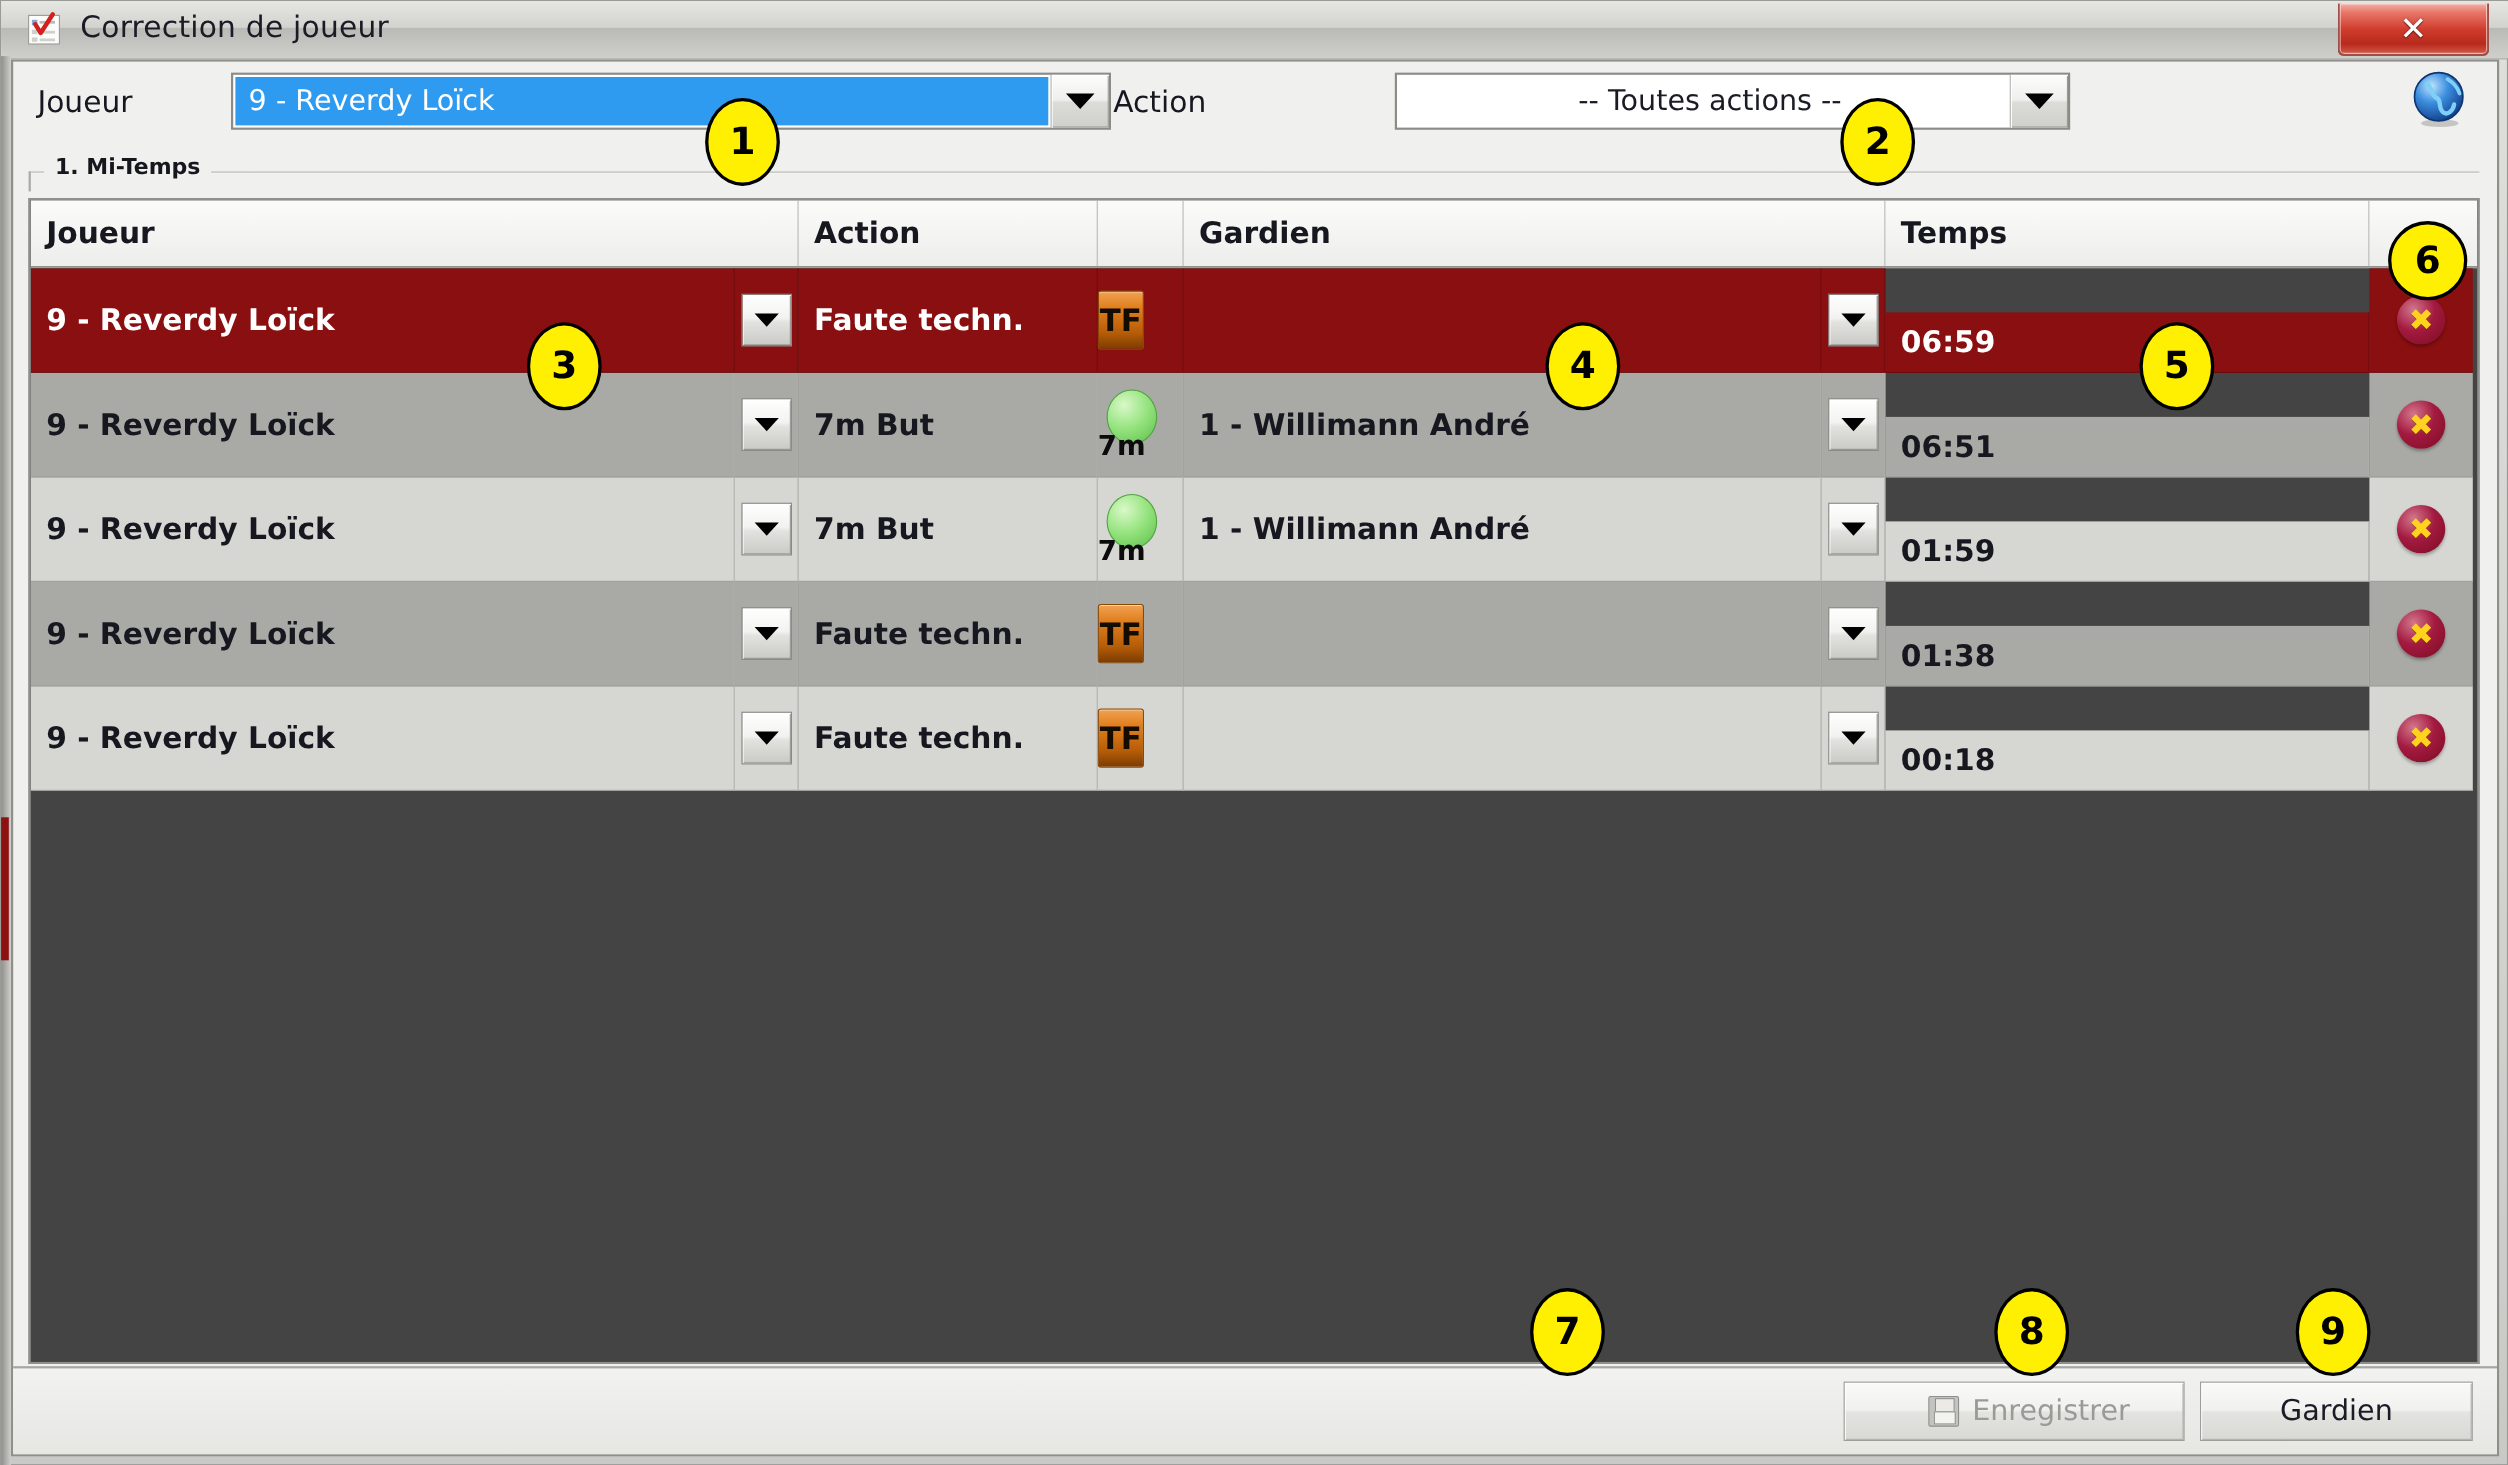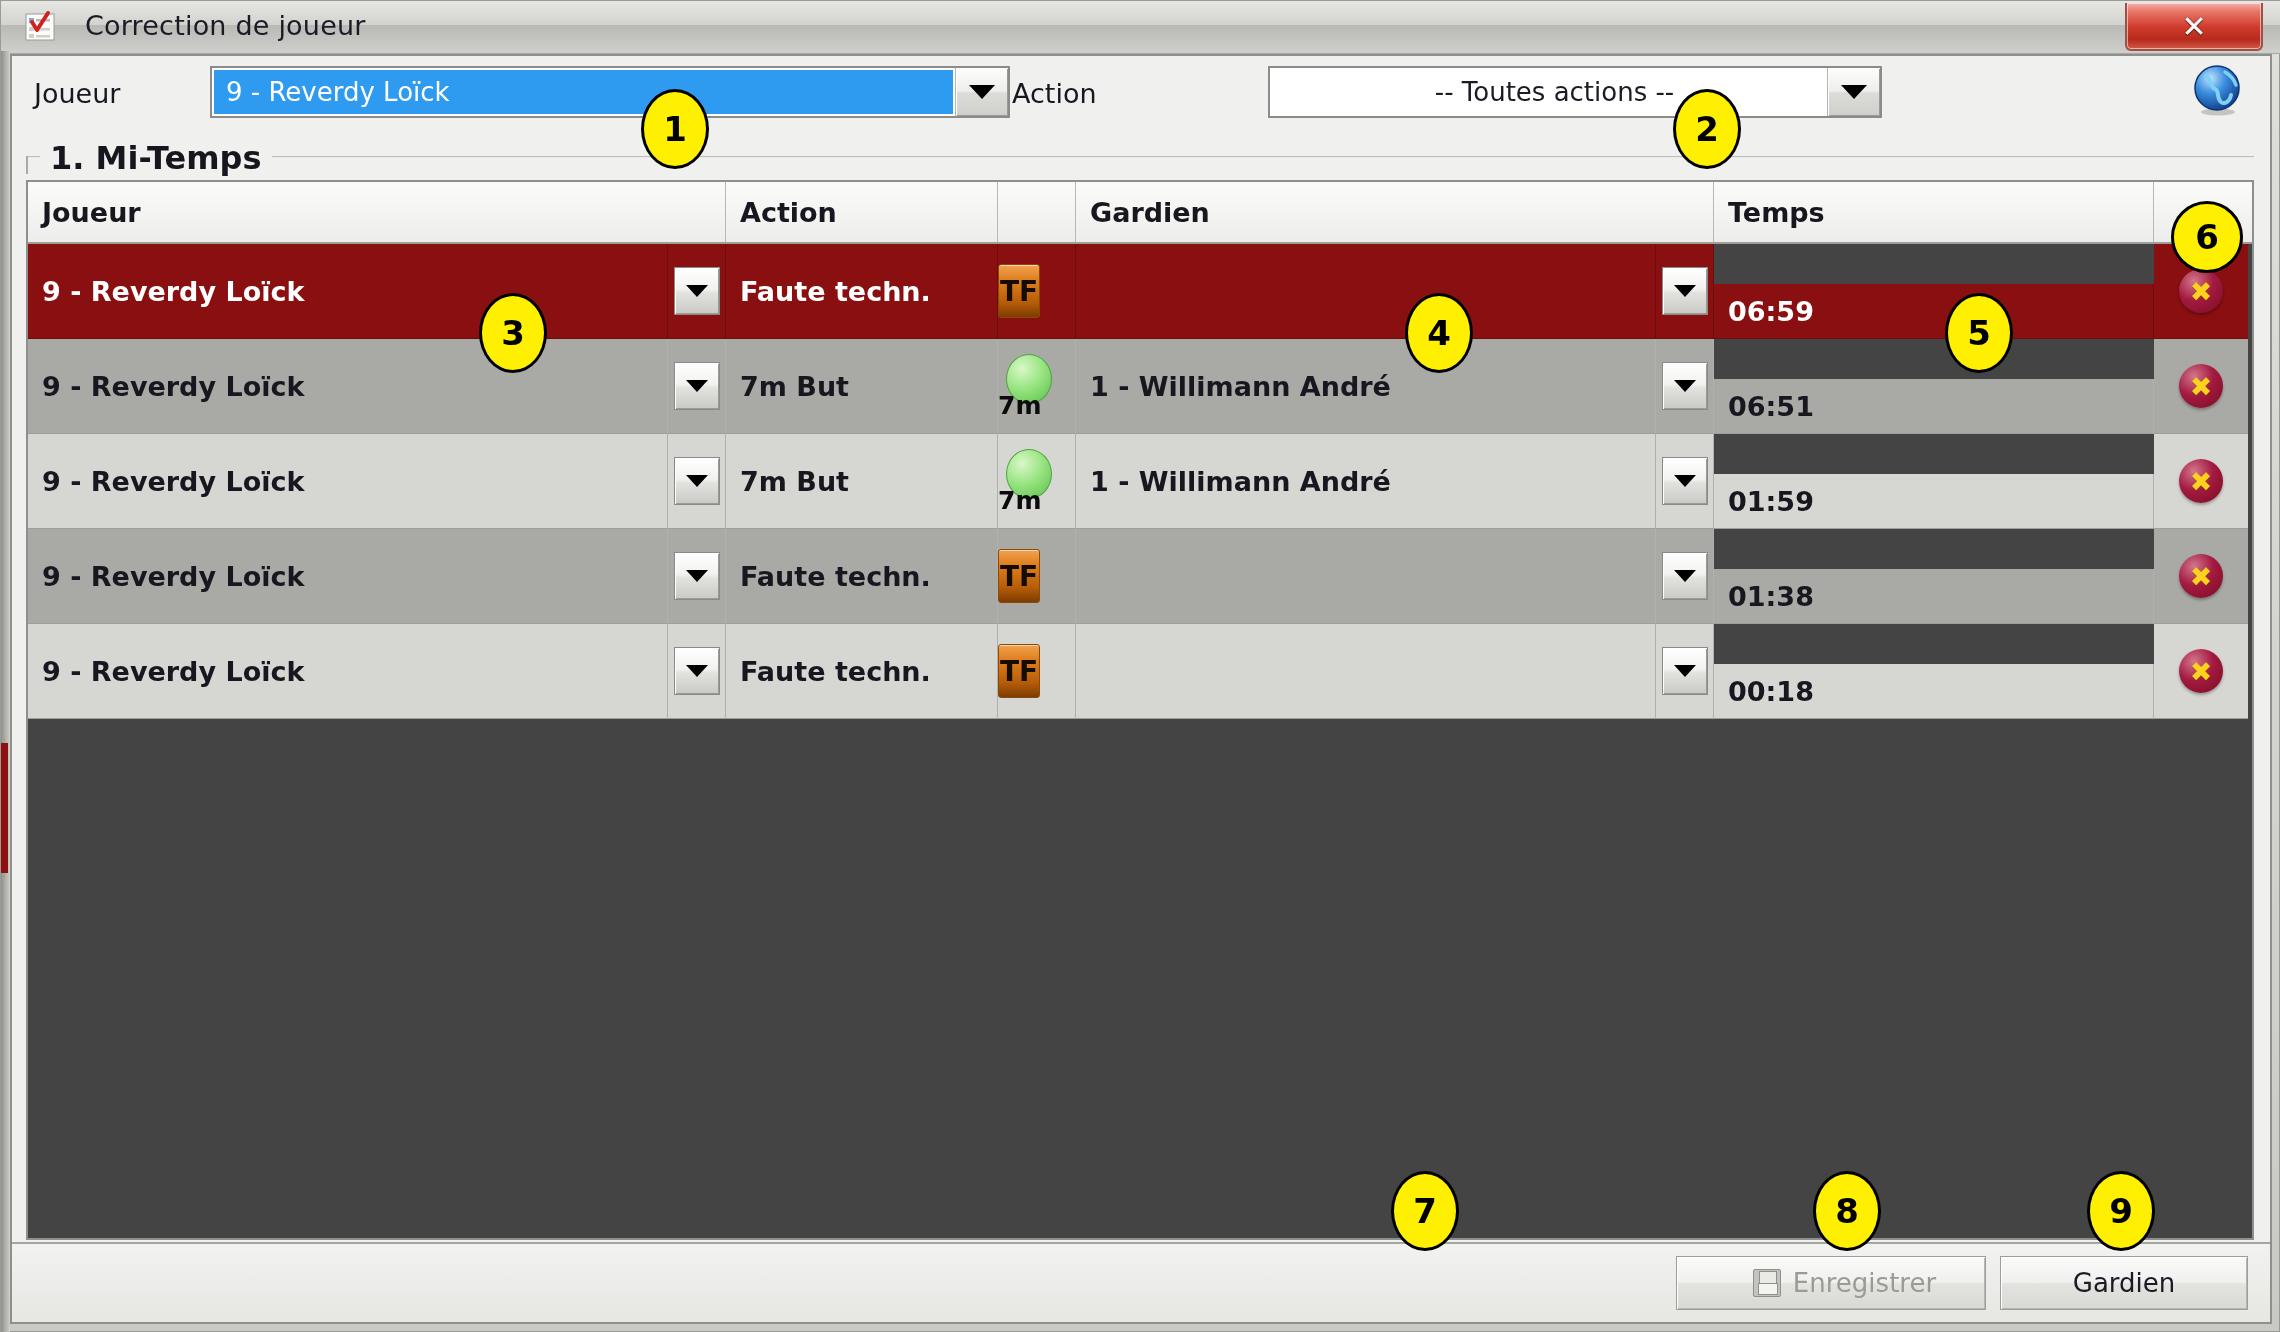--- a/index.html
+++ b/index.html
@@ -39,21 +39,21 @@
     position: absolute; left: 0; top: 0;
     width: 2280px; height: 52px;
     background: linear-gradient(180deg,#e6e6e3 0%, #d2d2cf 46%, #b9b9b6 47%, #cfcfcc 100%);
     border-bottom: 1px solid #a8a8a5;
   }
   #title-icon {
     position: absolute; left: 22px; top: 9px;
     width: 34px; height: 34px;
   }
   #title-text {
-    position: absolute; left: 84px; top: 9px;
+    position: absolute; left: 72px; top: 9px;
     font-size: 27px; color: #1b1b26;
     font-family: "DejaVu Sans", sans-serif;
     letter-spacing: .2px;
   }
   #close-button {
     position: absolute; right: 18px; top: 2px;
     width: 134px; height: 46px;
     border-radius: 0 0 6px 6px;
     background: linear-gradient(180deg,#f4b3ac 0%, #e8776a 18%, #cf3c2c 52%, #b82a1d 80%, #d25a48 100%);
     border: 2px solid #9e5047;
@@ -154,21 +154,21 @@
   }
   #group-line-left {
     position: absolute; left: 0; top: 22px;
     width: 2px; height: 18px;
     background: #a9a9a6;
   }
   #group-title {
     position: absolute; left: 14px; top: 5px;
     background: #f0f0ee;
     padding: 0 10px;
-    font-size: 32px; font-weight: bold; color: #16161e;
+    font-size: 20px; font-weight: bold; color: #16161e;
     font-family: "DejaVu Sans", sans-serif;
   }
 
   
   #table-wrap {
     position: absolute;
     left: 0px; top: 46px;
     width: 2228px; height: 1060px;
     box-sizing: border-box;
     border: 2px solid #8f8f8c;

